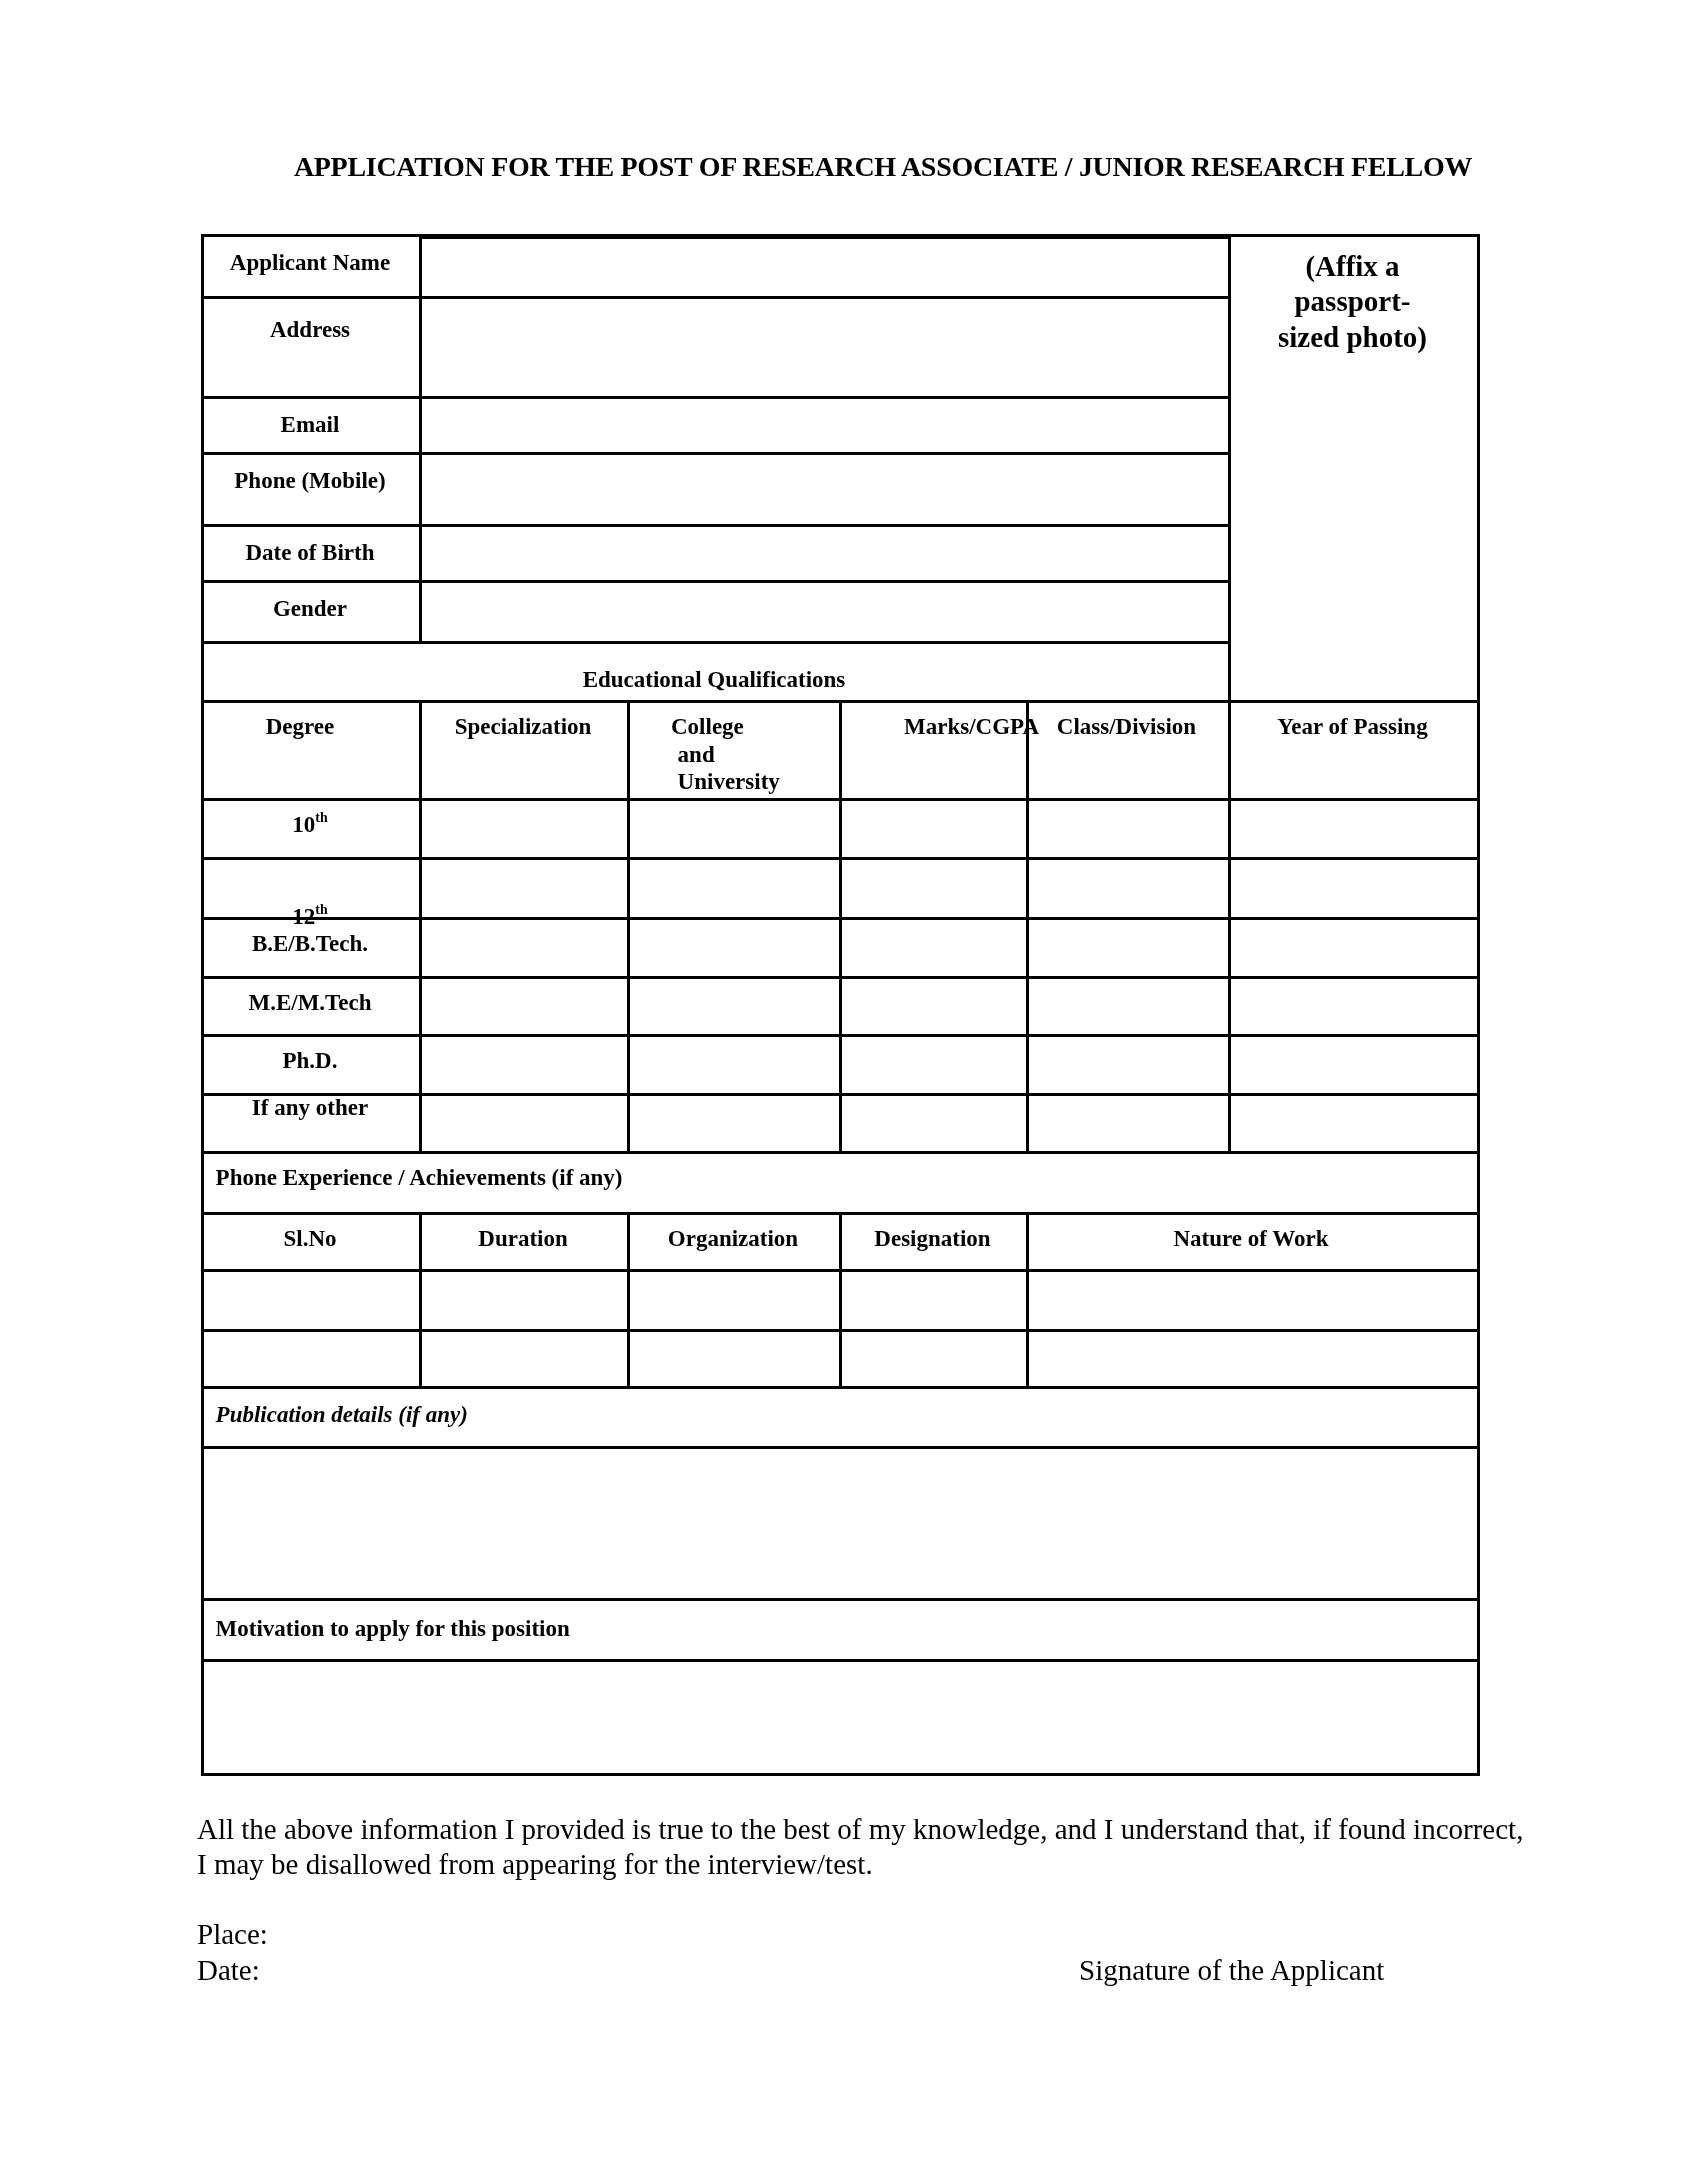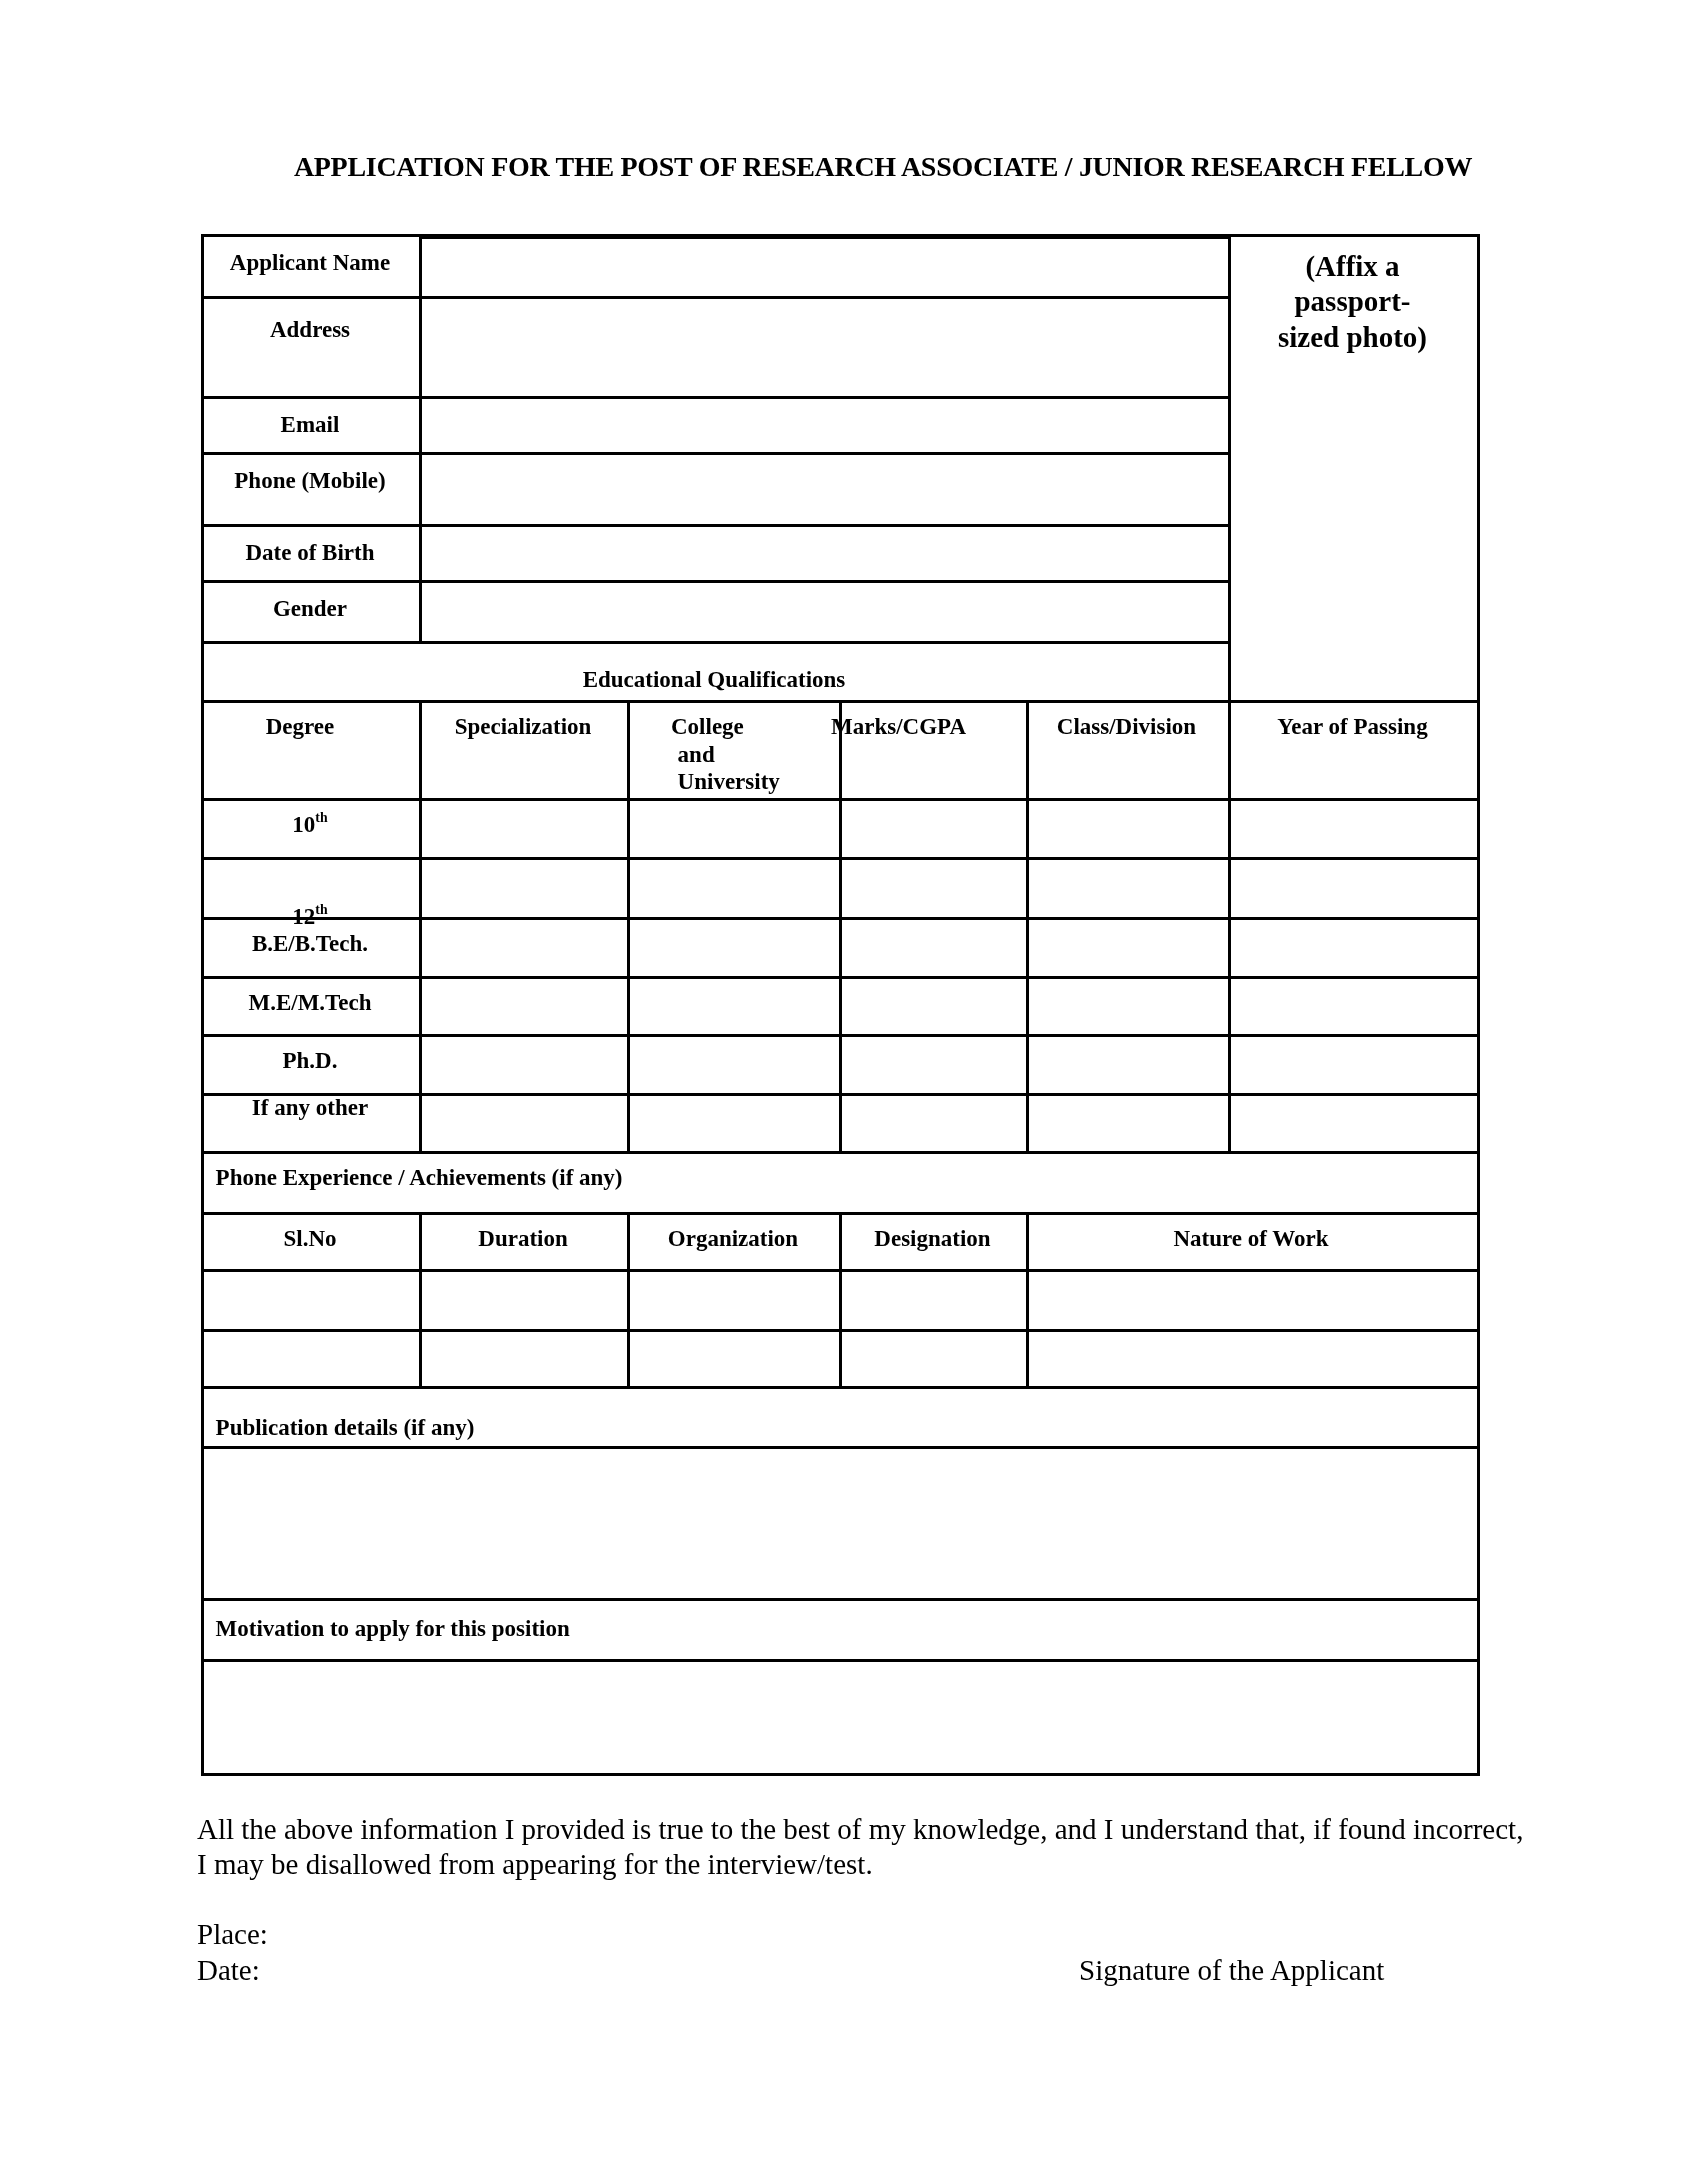--- a/index.html
+++ b/index.html
@@ -58,21 +58,21 @@
     </div>
     <div class="cell " style="left: 201px; top: 641px; width: 1026px; height: 59px; padding-top: 25px; text-align: right;">Educational Qualifications</div>
     <div class="hl" style="left: 201px; width: 1278px; top: 700px; height: 2.6px;"></div>
     <div class="cell " style="left: 191px; top: 700px; width: 218px; height: 98px; padding-top: 13.2px;">Degree</div>
     <div class="cell " style="left: 419px; top: 700px; width: 208px; height: 70px; padding-top: 13.2px;">Specialization</div>
     <div class="cell " style="left: 627px; top: 700px; width: 212px; height: 98px; padding-top: 13.2px; flex-direction: column; align-items: flex-start; padding-left: 44px; justify-content: flex-start; text-align: left;">
       <div>College</div>
       <div style="padding-left: 6.6px;">and</div>
       <div style="padding-left: 6.6px;">University</div>
     </div>
-    <div class="cell " style="left: 805px; top: 700px; width: 187px; height: 120px; padding-top: 13.2px;">Marks/CGPA</div>
+    <div class="cell " style="left: 878px; top: 700px; width: 187px; height: 120px; padding-top: 13.2px;">Marks/CGPA</div>
     <div class="cell " style="left: 1026px; top: 700px; width: 201px; height: 98px; padding-top: 13.2px;">Class/Division</div>
     <div class="cell " style="left: 1228px; top: 700px; width: 249px; height: 98px; padding-top: 13.2px;">Year of Passing</div>
     <div class="hl" style="left: 201px; width: 1278px; top: 798px; height: 2.6px;"></div>
     <div class="cell " style="left: 201px; top: 798px; width: 218px; height: 60px; padding-top: 13.2px;">
       <span>10</span>
       <sup>th</sup>
     </div>
     <div class="input" style="left: 421px; top: 800px; width: 206px; height: 57px;"></div>
     <div class="input" style="left: 630px; top: 800px; width: 210px; height: 57px;"></div>
     <div class="input" style="left: 842px; top: 800px; width: 185px; height: 57px;"></div>
@@ -147,21 +147,21 @@
     <div class="input" style="left: 204px; top: 1332px; width: 215px; height: 54px;"></div>
     <div class="input" style="left: 421px; top: 1332px; width: 206px; height: 54px;"></div>
     <div class="input" style="left: 630px; top: 1332px; width: 210px; height: 54px;"></div>
     <div class="input" style="left: 842px; top: 1332px; width: 185px; height: 54px;"></div>
     <div class="input" style="left: 1029px; top: 1332px; width: 448px; height: 54px;"></div>
     <div class="hl" style="left: 201px; width: 1278px; top: 1386px; height: 2.6px;"></div>
     <div class="vl" style="left: 419px; top: 1212px; height: 176px;"></div>
     <div class="vl" style="left: 627px; top: 1212px; height: 176px;"></div>
     <div class="vl" style="left: 839px; top: 1212px; height: 176px;"></div>
     <div class="vl" style="left: 1026px; top: 1212px; height: 176px;"></div>
-    <div class="cell left" style="left: 201px; top: 1386px; width: 1032px; height: 61px; padding-top: 28px;">Publication details (if any)</div>
+    <div class="cell left" style="left: 201px; top: 1386px; width: 1032px; height: 61px; padding-top: 15px; font-style: italic;">Publication details (if any)</div>
     <div class="hl" style="left: 201px; width: 1278px; top: 1446px; height: 2.6px;"></div>
     <div class="input" style="left: 204px; top: 1449px; width: 1273px; height: 149px;"></div>
     <div class="hl" style="left: 201px; width: 1278px; top: 1598px; height: 2.6px;"></div>
     <div class="cell left" style="left: 201px; top: 1598px; width: 1276px; height: 61px; padding-top: 17px;">Motivation to apply for this position</div>
     <div class="hl" style="left: 201px; width: 1278px; top: 1659px; height: 2.6px;"></div>
     <div class="input" style="left: 204px; top: 1661px; width: 1273px; height: 112px;"></div>
   </div>
 
 <div class="decl">All the above information I provided is true to the best of my knowledge, and I understand that, if found incorrect, I may be disallowed from appearing for the interview/test.</div>
 <div class="foot" style="left:197px; top:1918px;">Place:</div>

